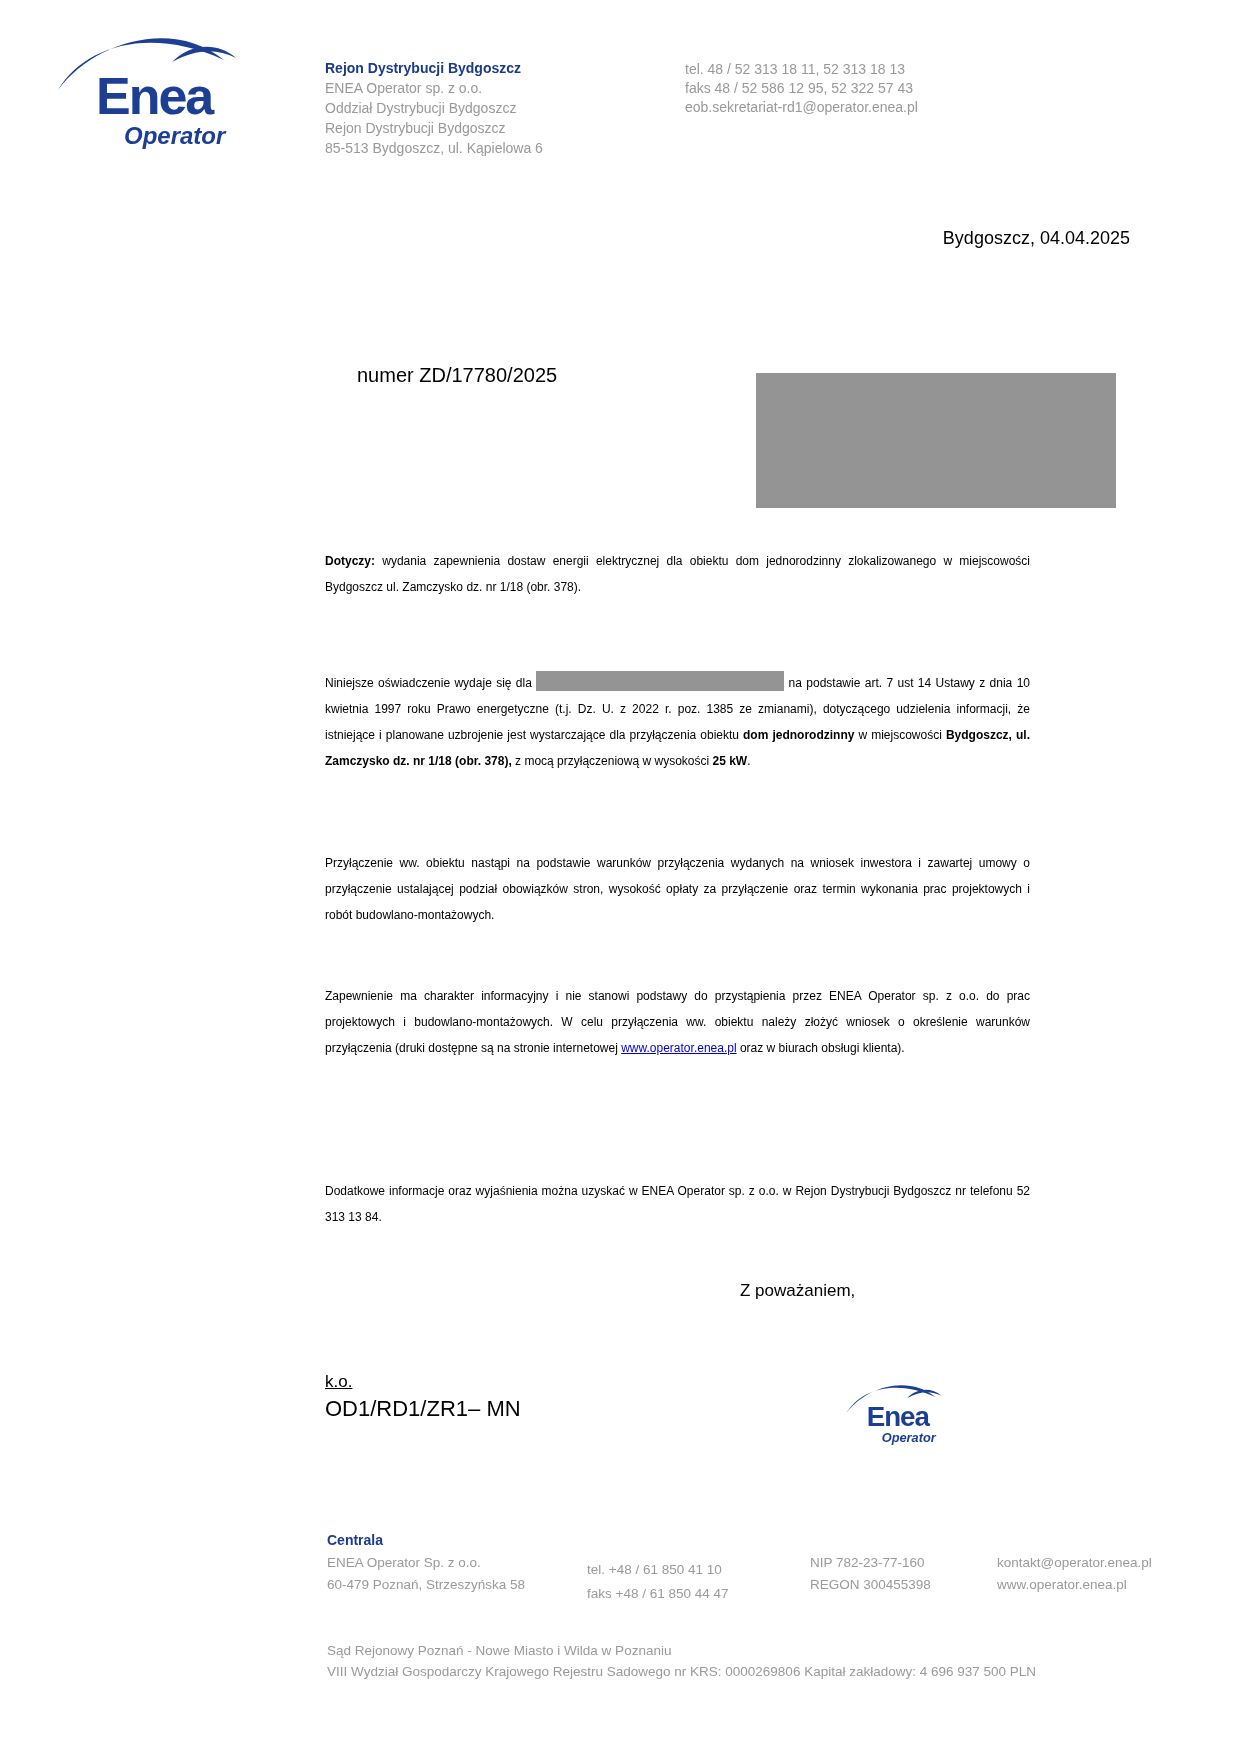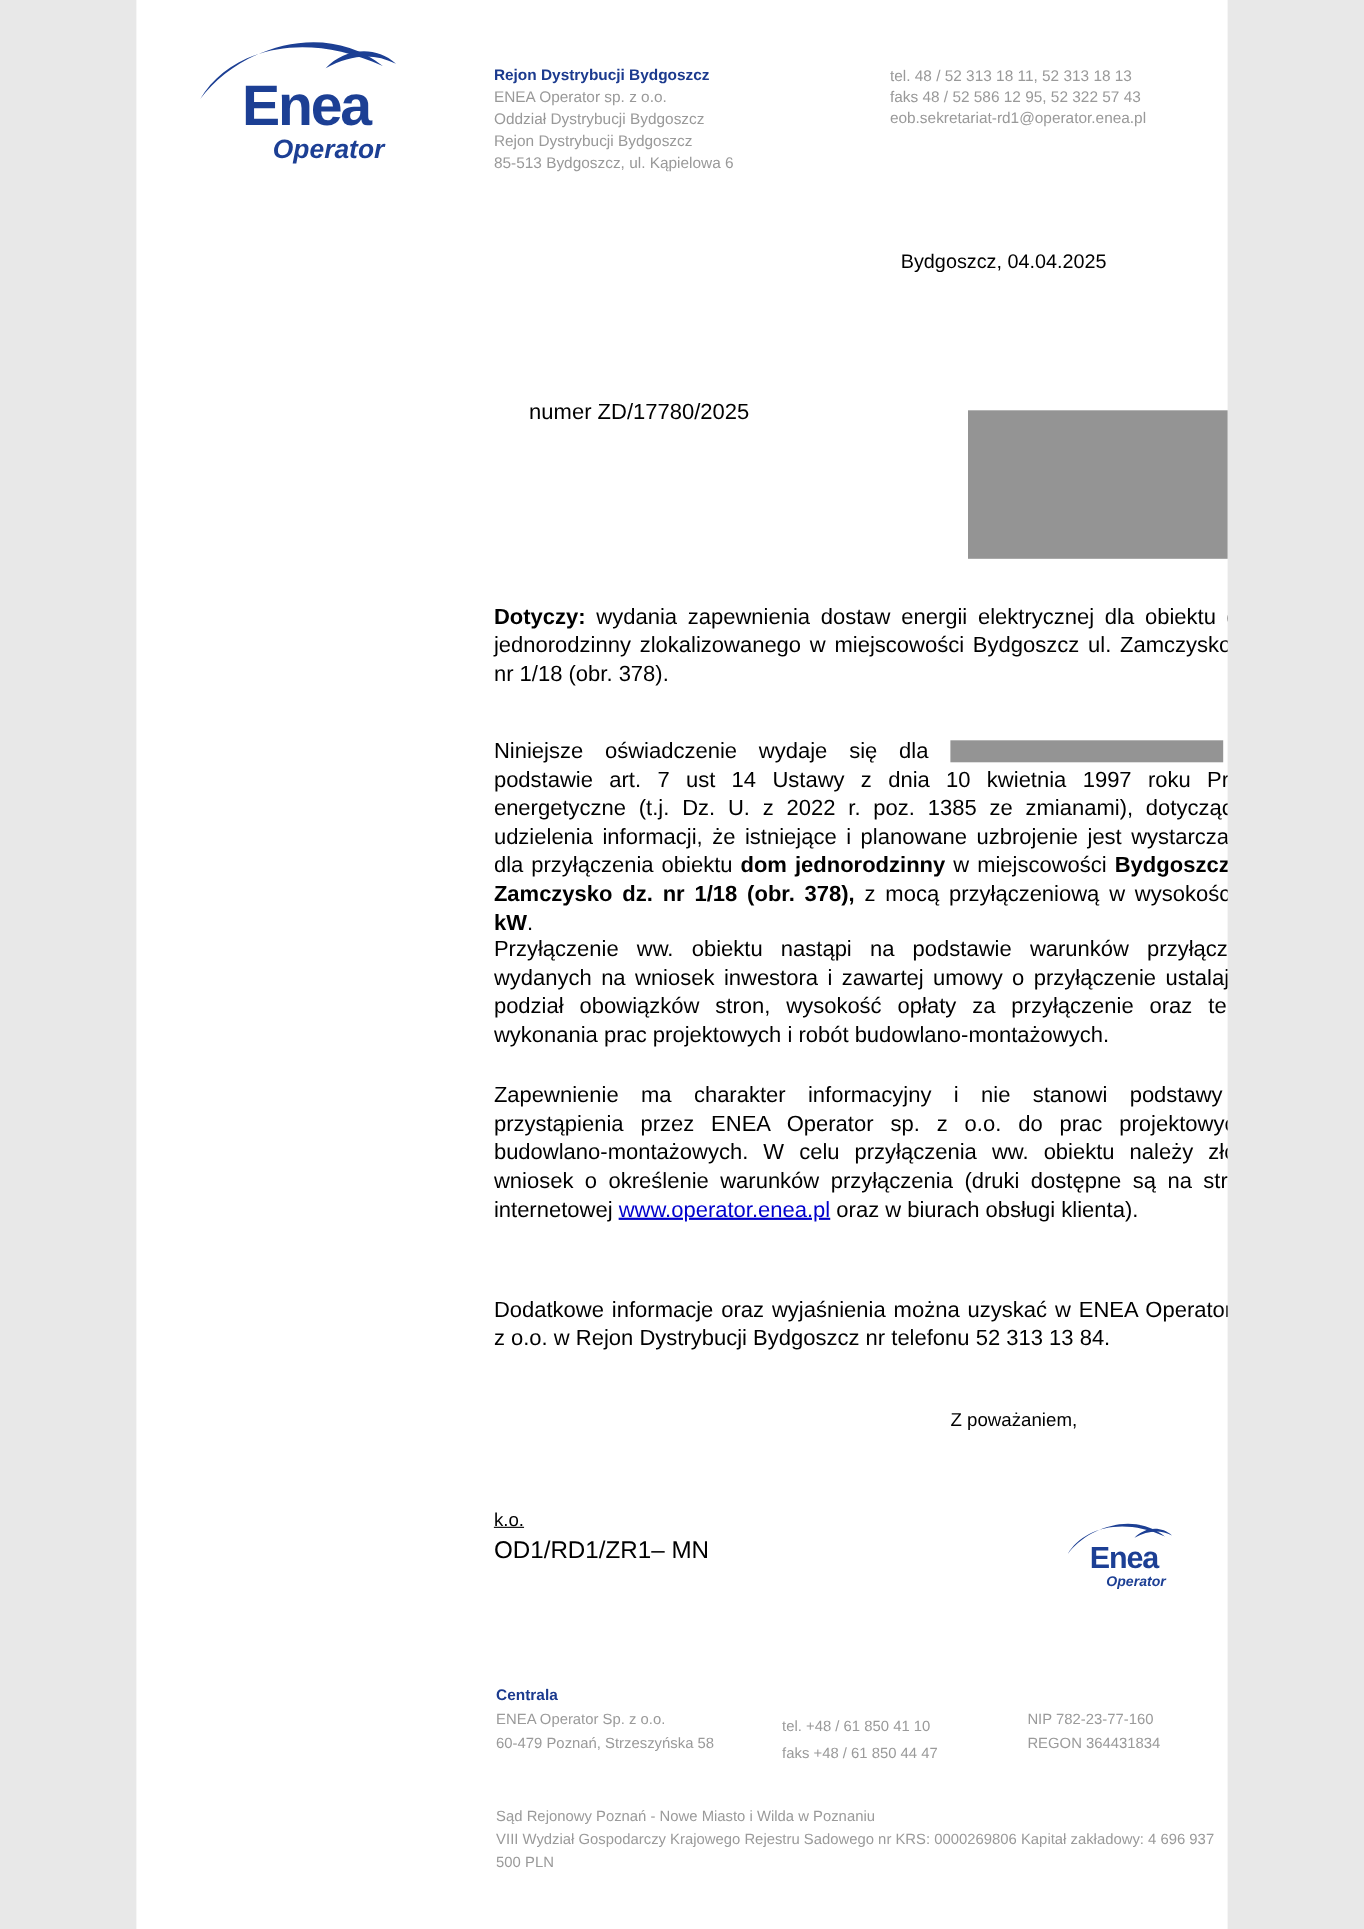--- a/index.html
+++ b/index.html
@@ -1,35 +1,35 @@
 <!DOCTYPE html>
 <html><head>
 <meta charset="utf-8">
 <style>
   html,body{margin:0;padding:0;background:#e8e8e8;}
   .page{
     position:relative;
-    width:992px;height:1754px;
+    width:1240px;height:1754px;
     background:#ffffff;
     margin:0 auto;
     font-family:"Liberation Sans",sans-serif;
     color:#000;
     overflow:hidden;
   }
   
   .logo-main{position:absolute;left:52px;top:34px;width:205px;height:120px;}
   .office{position:absolute;left:325px;top:58px;font-size:14px;line-height:20px;color:#999999;}
   .office .office-title{color:#1b3a8e;font-weight:bold;}
   .contact{position:absolute;left:685px;top:60px;font-size:14px;line-height:19px;color:#999999;}
   
   .dateline{position:absolute;top:228px;right:110px;font-size:18px;color:#000;}
   .refline{position:absolute;left:357px;top:364px;font-size:20px;font-weight:normal;}
   .redaction-big{position:absolute;left:756px;top:373px;width:360px;height:135px;background:#949494;}
   
-  .para{position:absolute;left:325px;width:705px;font-size:20px;line-height:26px;text-align:justify;}
+  .para{position:absolute;left:325px;width:705px;font-size:12px;line-height:26px;text-align:justify;}
   .p-dotyczy{top:548px;}
   .p1{top:670px;}
   .p2{top:850px;}
   .p3{top:983px;}
   .p4{top:1126px;}
   .p5{top:1178px;}
   .b{font-weight:bold;}
   .redaction-strip{display:inline-block;width:248px;height:20px;background:#949494;vertical-align:-4px;}
   .doc-link{color:#0000cc;text-decoration:underline;cursor:pointer;}
   
@@ -121,21 +121,21 @@
   <div class="f-col f-col1">
     <div>ENEA Operator Sp. z o.o.</div>
     <div>60-479 Poznań, Strzeszyńska 58</div>
   </div>
   <div class="f-col f-col2">
     <div>tel. +48 / 61 850 41 10</div>
     <div>faks +48 / 61 850 44 47</div>
   </div>
   <div class="f-col f-col3">
     <div>NIP 782-23-77-160</div>
-    <div>REGON 364431834</div>
+    <div>REGON 300455398</div>
   </div>
   <div class="f-col f-col4">
     <div>kontakt@operator.enea.pl</div>
     <div>www.operator.enea.pl</div>
   </div>
 
   <div class="court">
     <div>Sąd Rejonowy Poznań - Nowe Miasto i Wilda w Poznaniu</div>
     <div>VIII Wydział Gospodarczy Krajowego Rejestru Sadowego nr KRS: 0000269806  Kapitał zakładowy: 4 696 937 500 PLN</div>
   </div>

